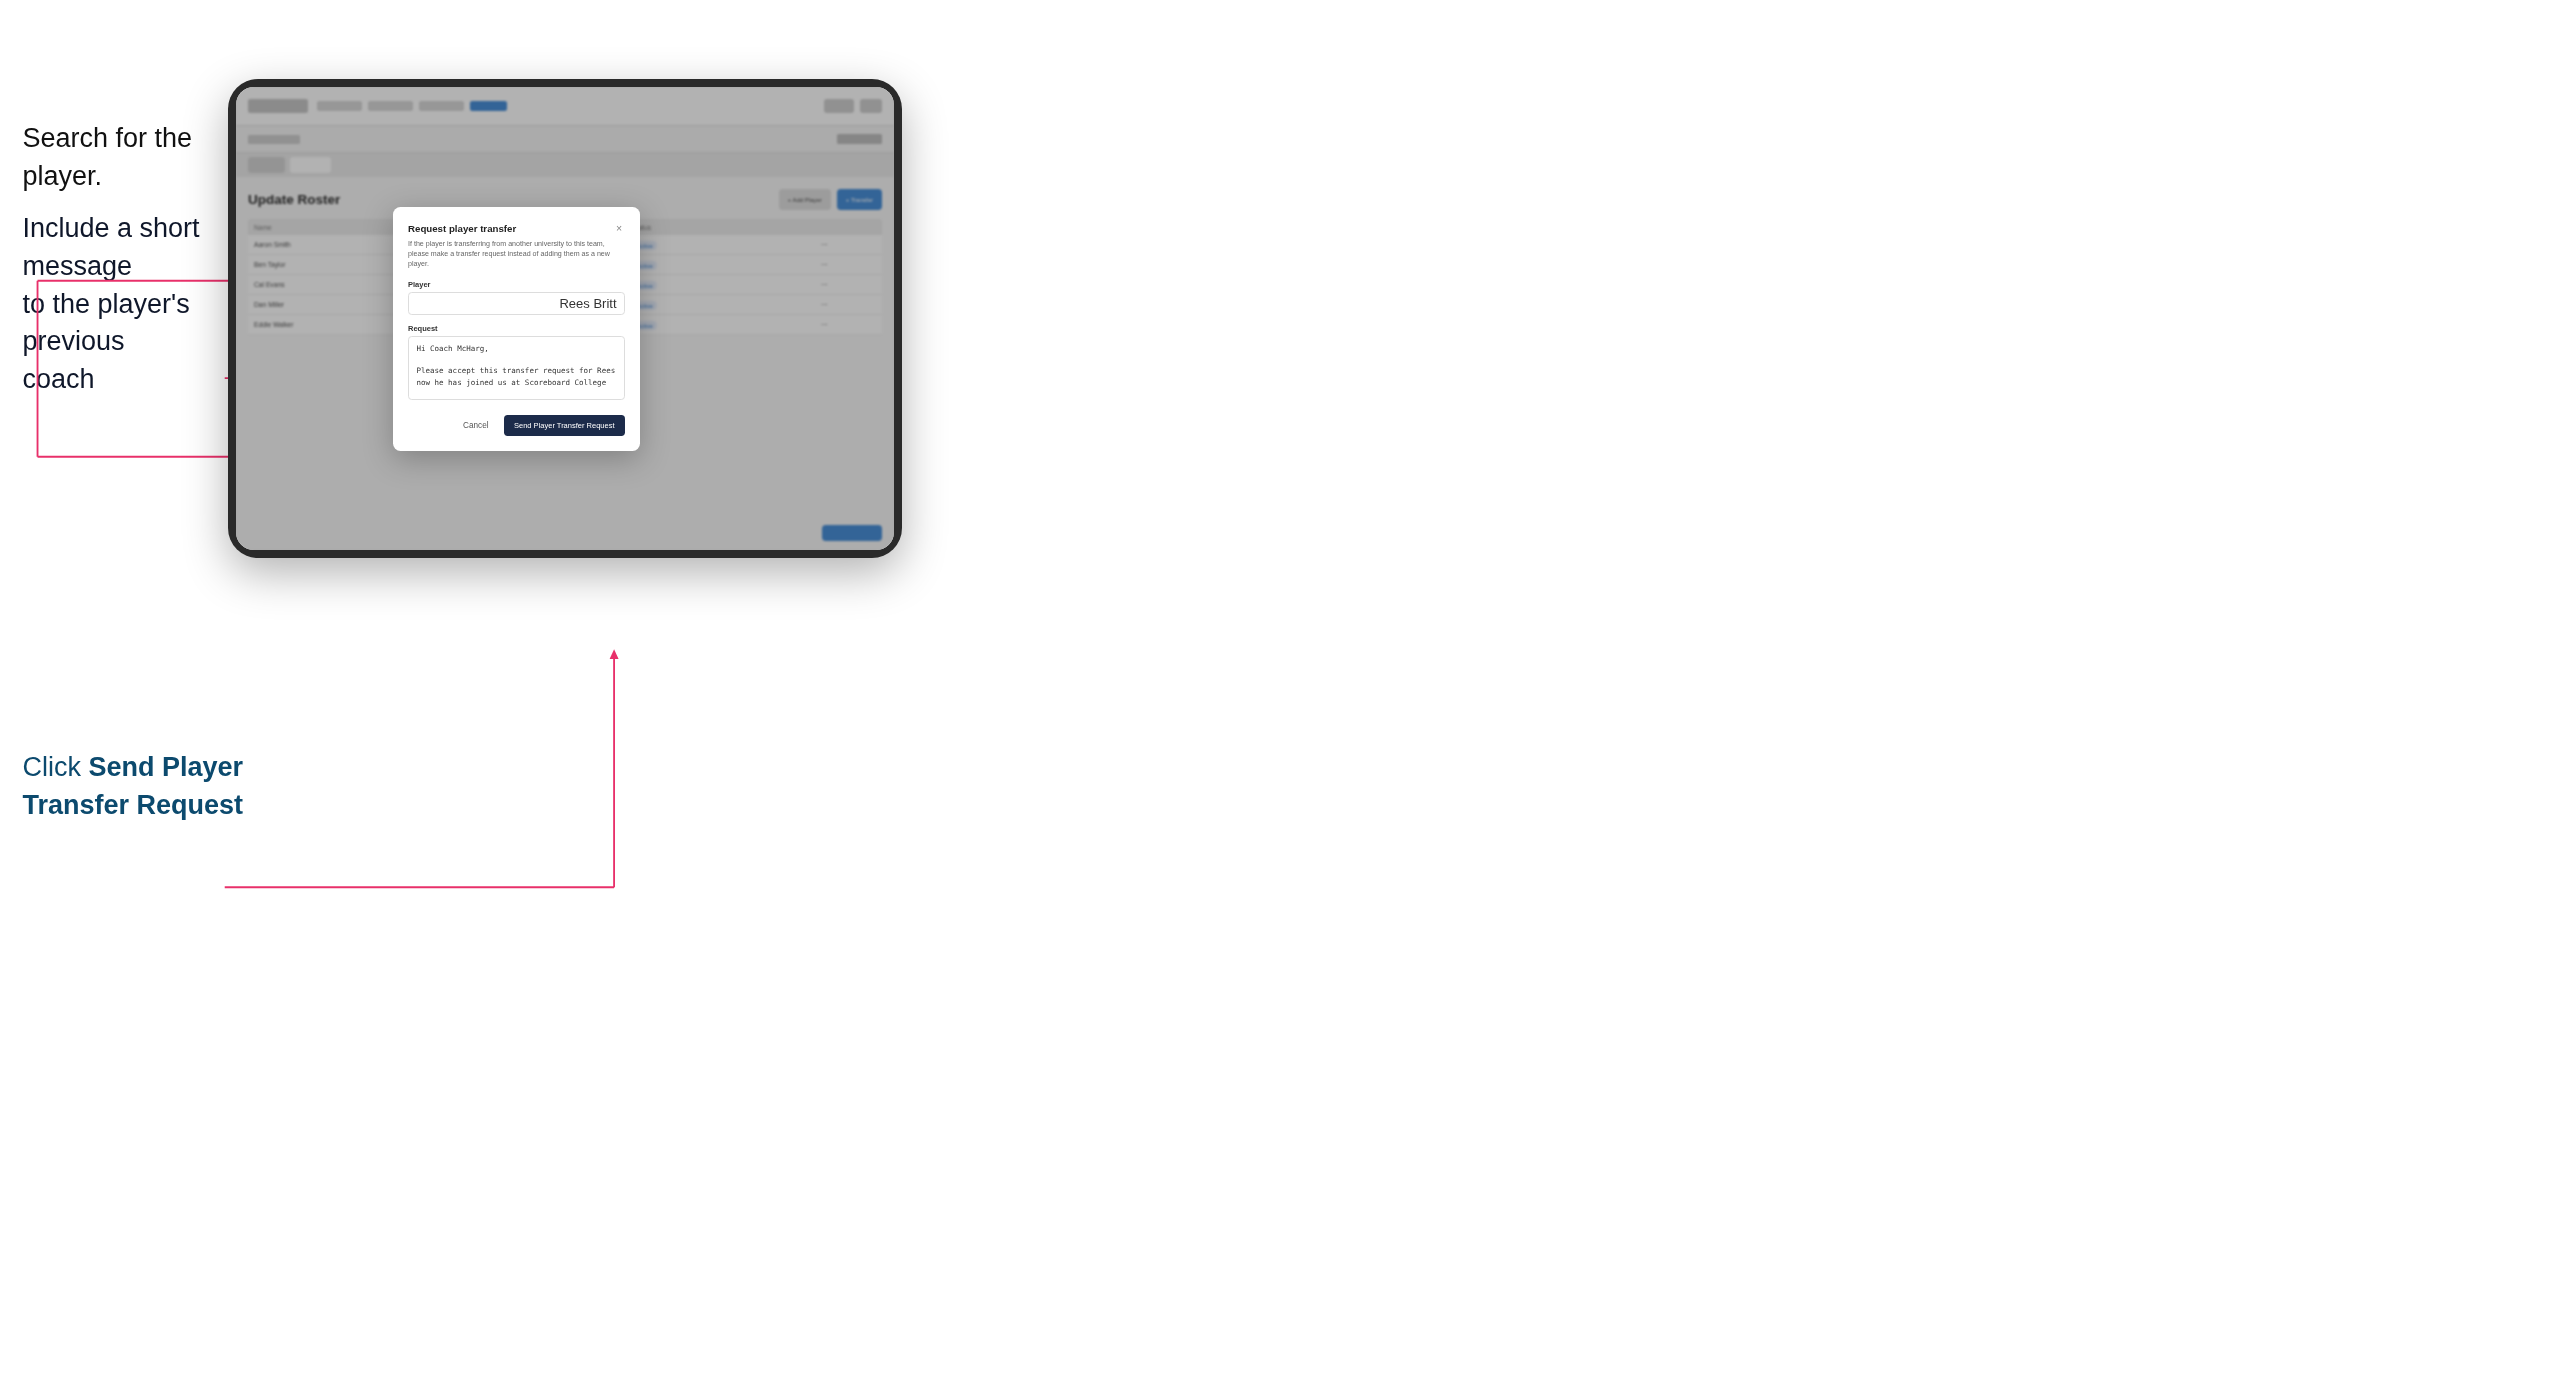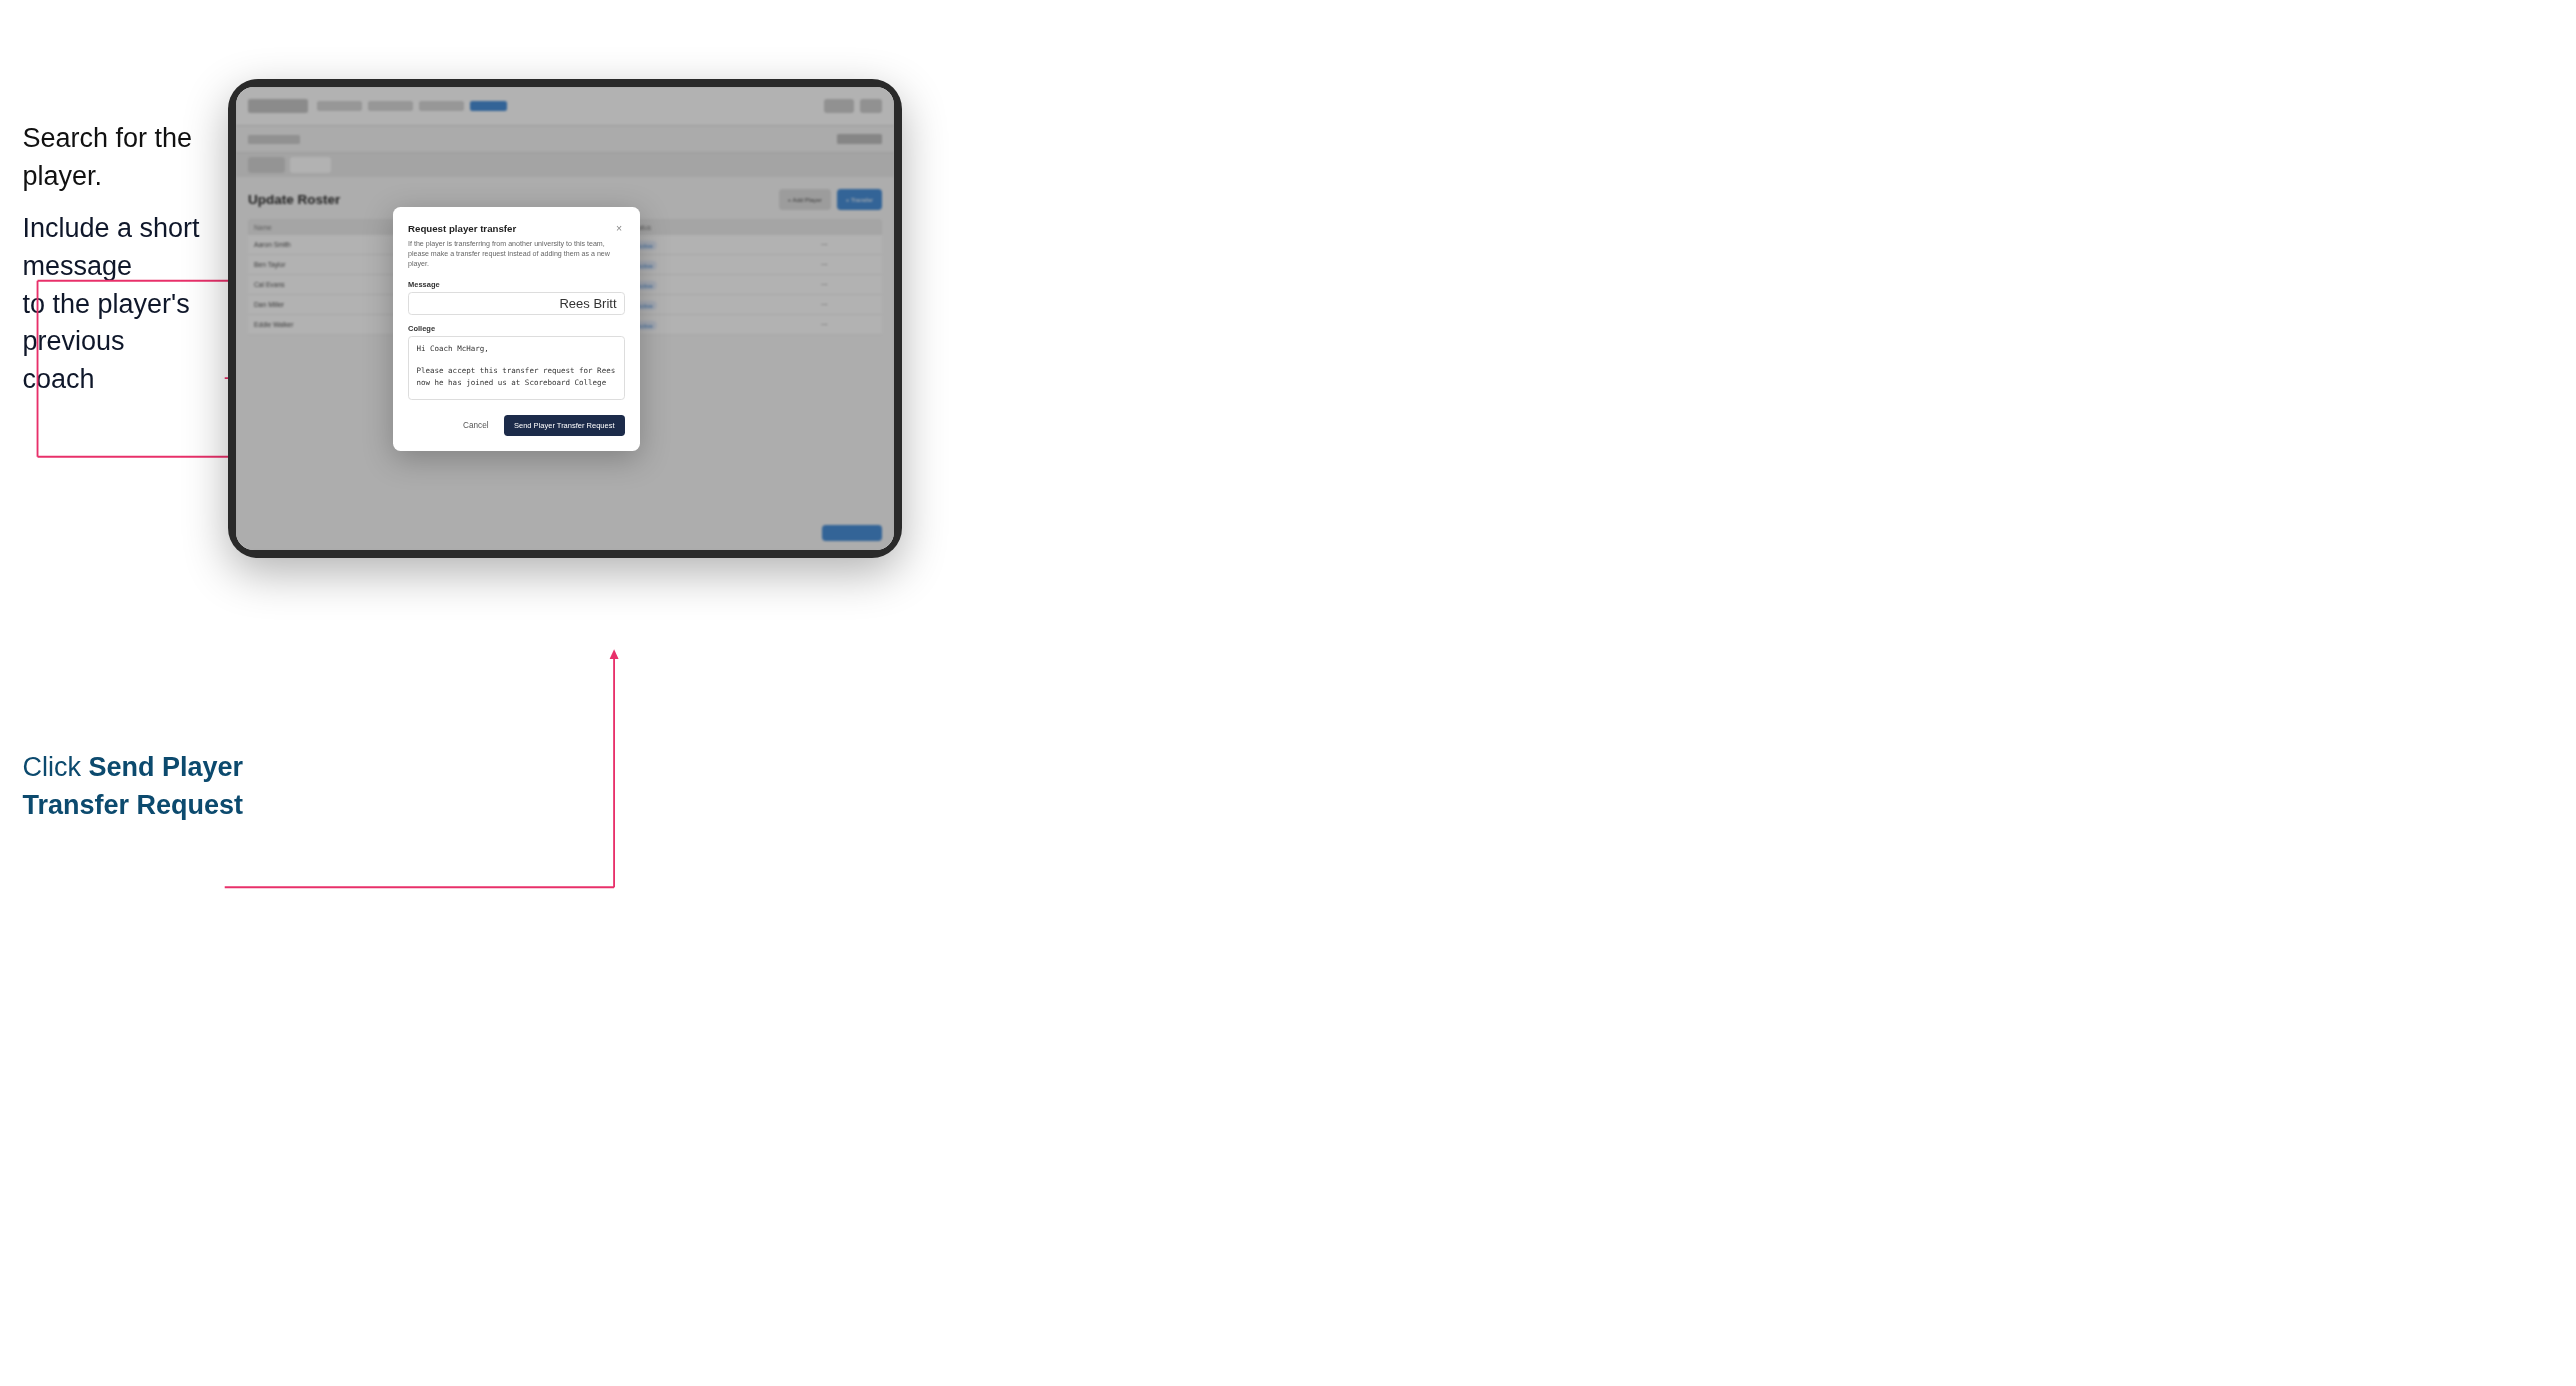--- a/index.html
+++ b/index.html
@@ -518,24 +518,24 @@
 
     <div class="modal-overlay">
       <div class="modal">
         <div class="modal-header">
           <span class="modal-title">Request player transfer</span>
           <span class="modal-close">×</span>
         </div>
 
         <p class="modal-desc">If the player is transferring from another university to this team, please make a transfer request instead of adding them as a new player.</p>
 
-        <div class="modal-label">Message</div>
+        <div class="modal-label">Player</div>
         <input class="modal-input" type="text" value="Rees Britt" placeholder="Rees Britt" style="">
 
-        <div class="modal-label">College</div>
+        <div class="modal-label">Request</div>
         <textarea class="modal-textarea" style="">Hi Coach McHarg,
 
 Please accept this transfer request for Rees now he has joined us at Scoreboard College</textarea>
 
         <div class="modal-footer">
           <button class="btn-cancel">Cancel</button>
           <button class="btn-send">Send Player Transfer Request</button>
         </div>
       </div>
     </div>

